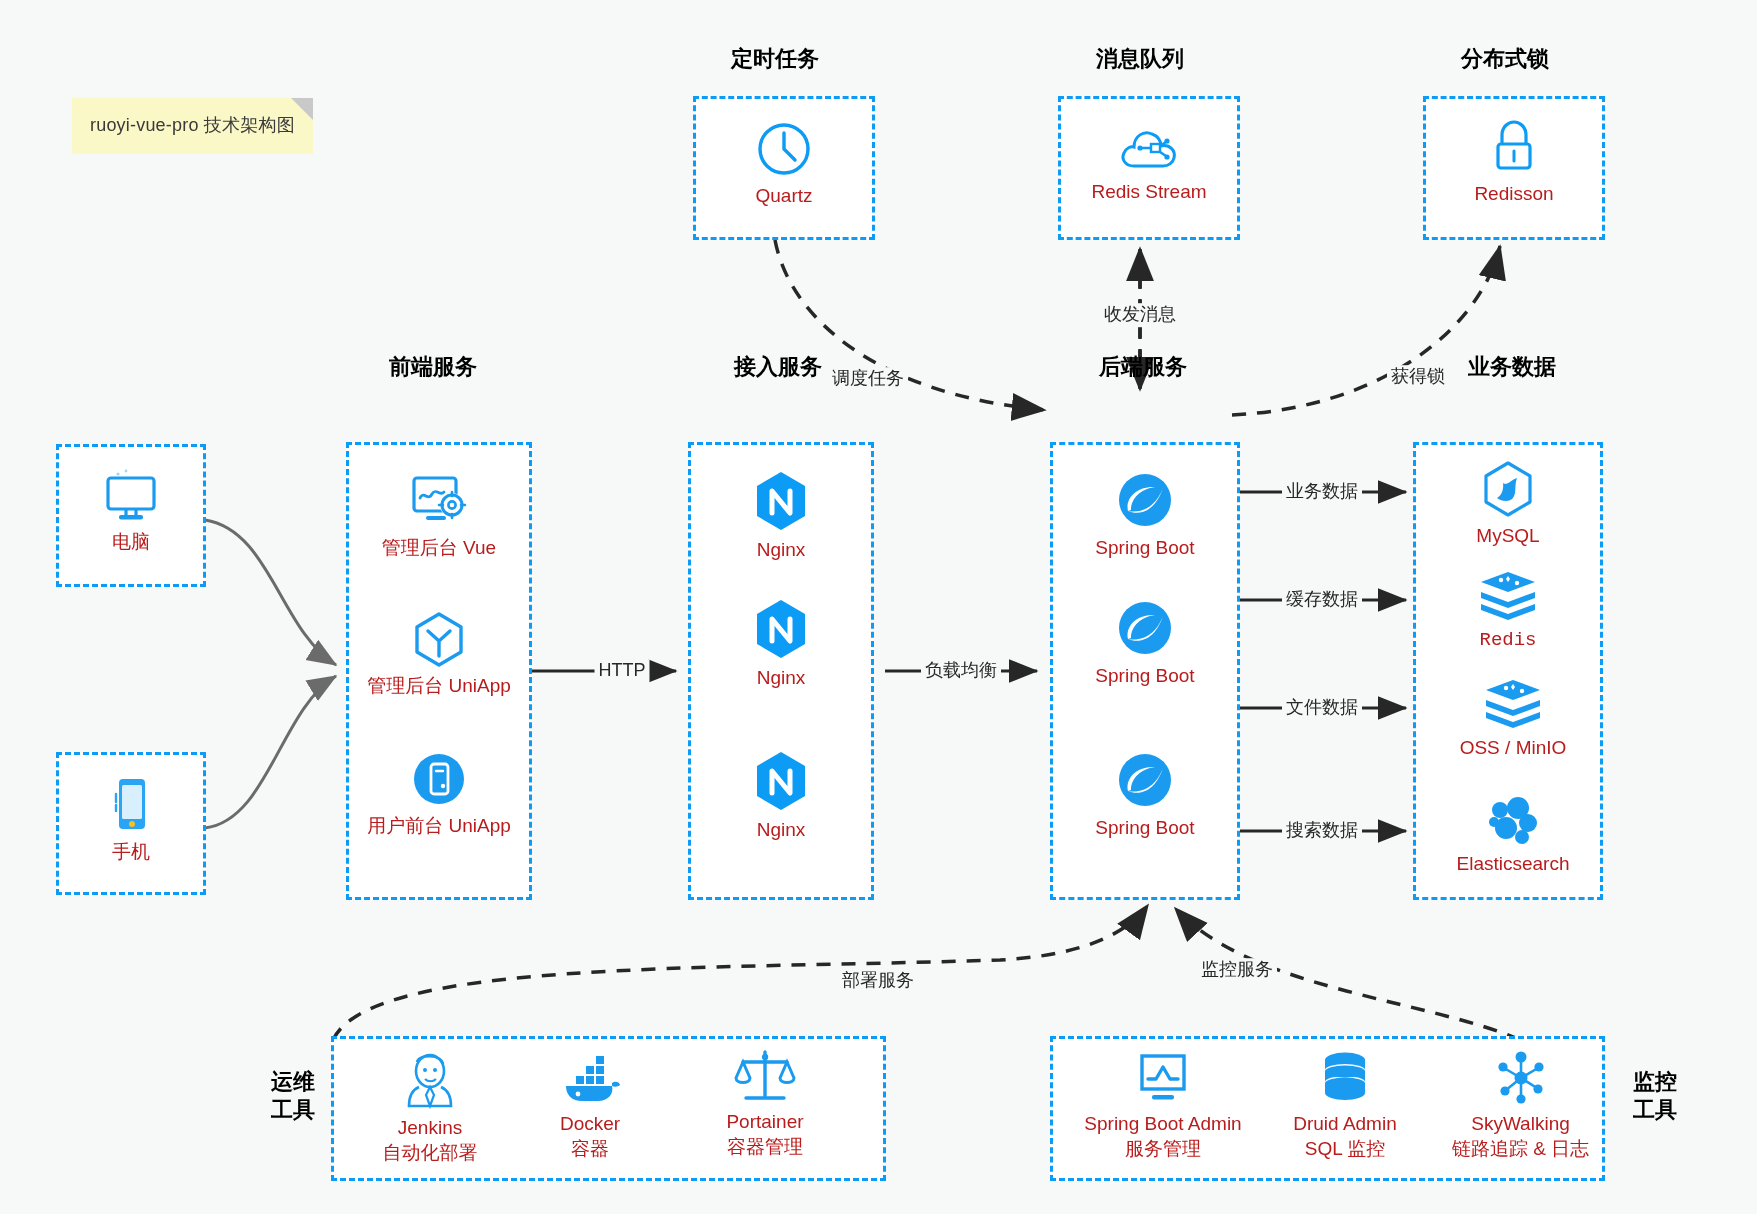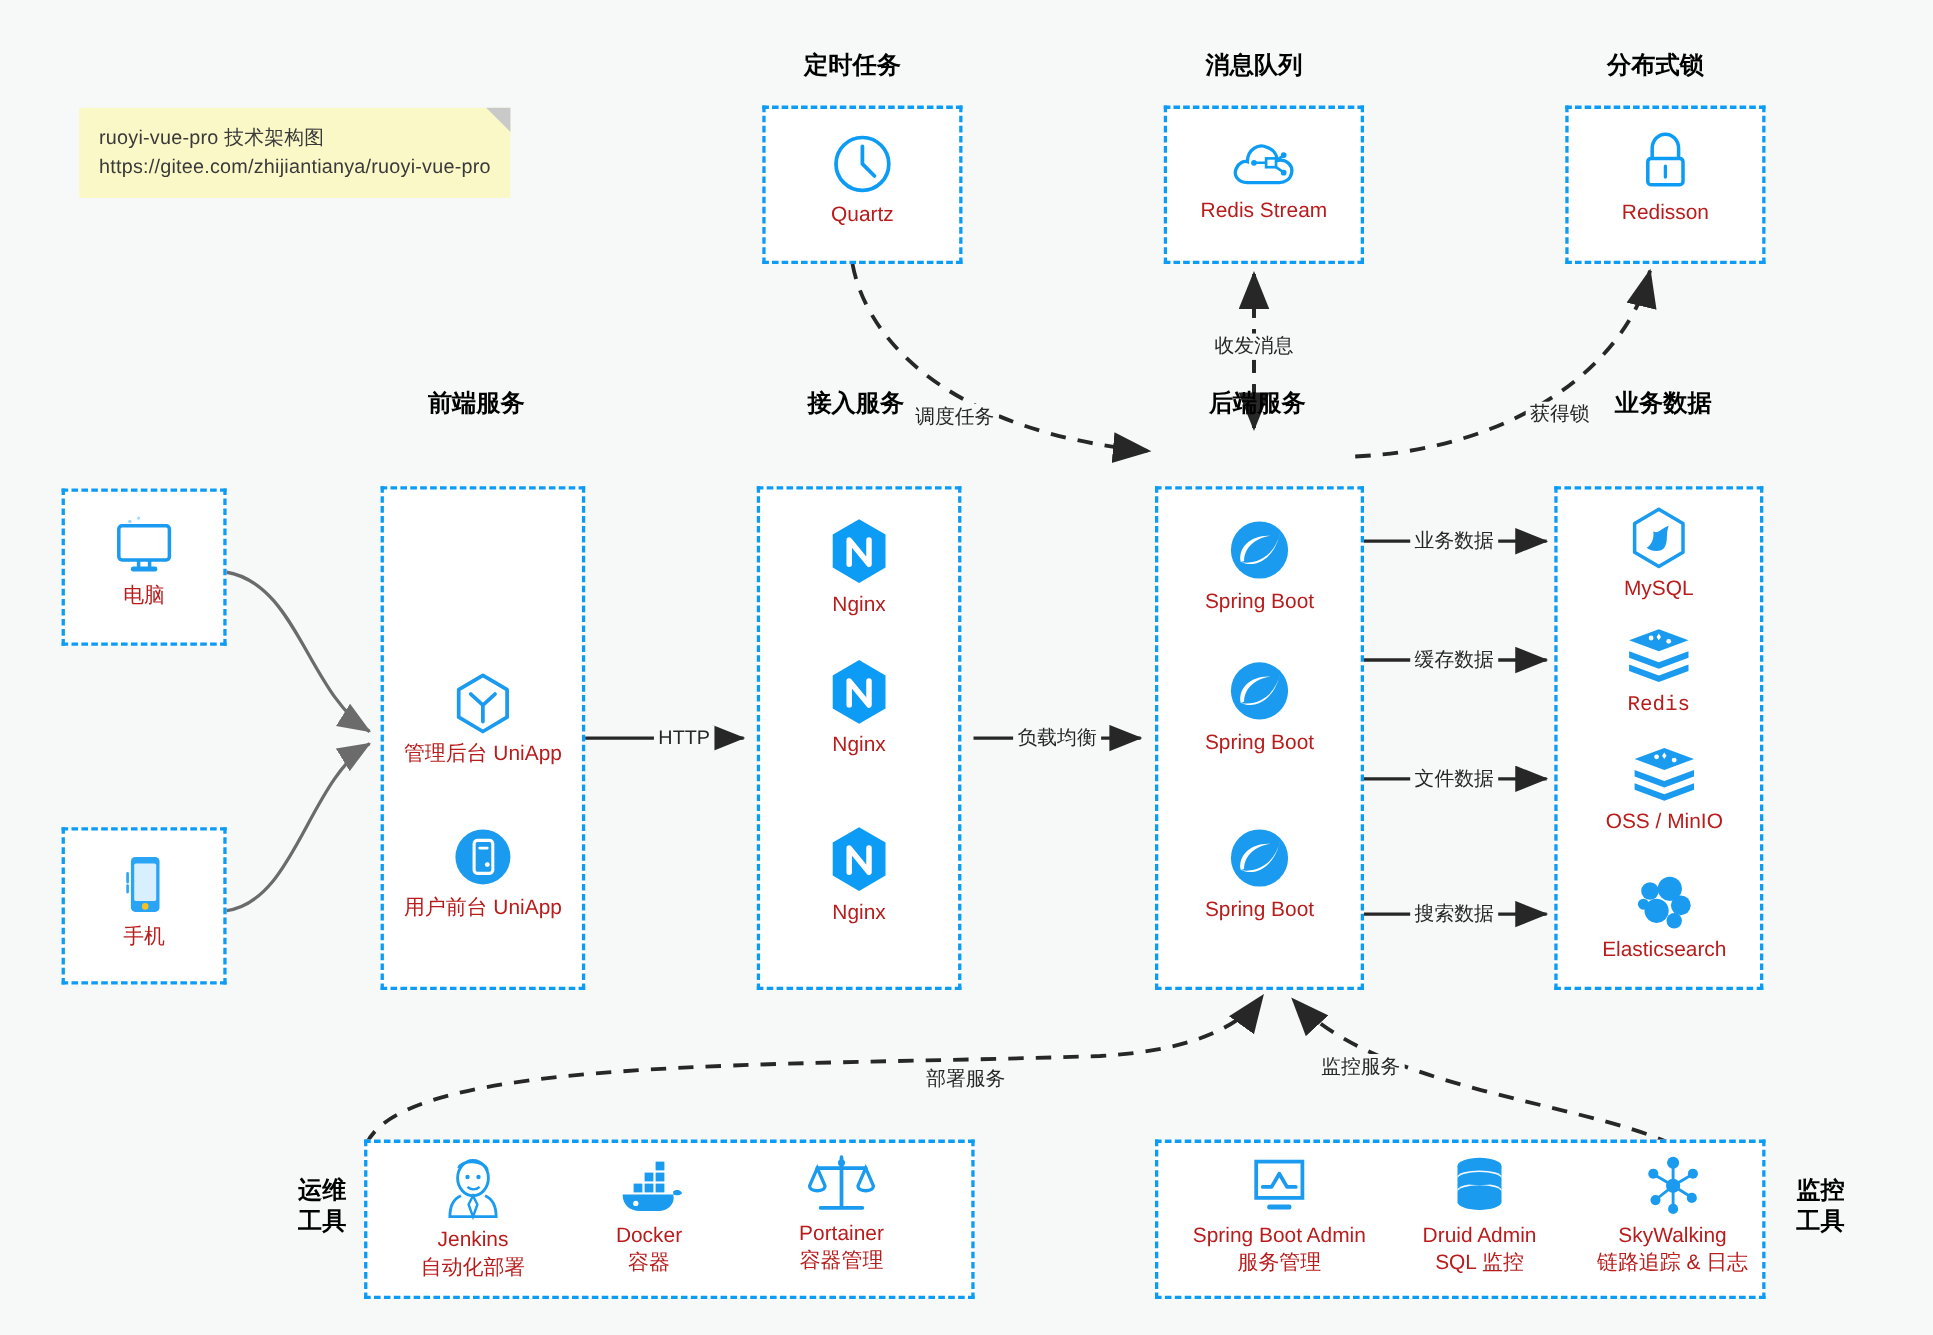--- a/index.html
+++ b/index.html
@@ -117,21 +117,20 @@
     <path d="M1240,831 L1406,831" fill="none" stroke="#272727" stroke-width="3" marker-end="url(#arrow)"></path>
 
     <path d="M333,1040 C370,960 700,970 1000,960 C1090,955 1130,930 1148,905" fill="none" stroke="#272727" stroke-width="3.5" stroke-dasharray="14,11" marker-end="url(#arrow)"></path>
 
     <path d="M1520,1040 C1430,1000 1250,990 1175,908" fill="none" stroke="#272727" stroke-width="3.5" stroke-dasharray="14,11" marker-end="url(#arrow)"></path>
   </svg>
 
   <div class="note" style="left:62px;top:98px;margin-left:10px;">
     <span class="corner"></span>
     <div class="note-line">ruoyi-vue-pro 技术架构图</div>
-    <div class="note-line">https://gitee.com/zhijiantianya/ruoyi-vue-pro</div>
   </div>
 
   <div class="group-title" style="left:690px;top:44px;width:170px;">定时任务</div>
   <div class="group" style="left:693px;top:96px;width:182px;height:144px;"></div>
   <div class="node" style="left:724px;top:120px;width:120px;">
     <svg class="icon" width="58" height="58" viewBox="0 0 58 58">
       <circle cx="29" cy="29" r="24" fill="none" stroke="#0c9bf5" stroke-width="3.4"></circle>
       <path d="M29 13 L29 29 L40 40" fill="none" stroke="#0c9bf5" stroke-width="3.4" stroke-linecap="round" stroke-linejoin="round"></path>
     </svg>
     <div class="label">Quartz</div>
@@ -181,20 +180,32 @@
       <rect x="14" y="9" width="20" height="34" rx="1.5" fill="#d8effd"></rect>
       <circle cx="24" cy="48" r="3" fill="#f5c21e"></circle>
       <path d="M8 18 L8 26 M8 29 L8 35" stroke="#2aa4f4" stroke-width="2.4" stroke-linecap="round"></path>
     </svg>
     <div class="label">手机</div>
   </div>
 
   <div class="group-title" style="left:348px;top:352px;width:170px;">前端服务</div>
   <div class="group" style="left:346px;top:442px;width:186px;height:458px;"></div>
 
+  <div class="node" style="left:369px;top:472px;width:140px;">
+    <svg class="icon" width="66" height="58" viewBox="0 0 66 58">
+      <rect x="8" y="6" width="42" height="33" rx="3" fill="none" stroke="#1a9bf0" stroke-width="3.2"></rect>
+      <path d="M14 26 C18 18 22 30 26 22 C30 15 34 25 38 20" fill="none" stroke="#1a9bf0" stroke-width="2.8" stroke-linecap="round"></path>
+      <rect x="20" y="44" width="20" height="4" rx="2" fill="#1a9bf0"></rect>
+      <circle cx="46" cy="33" r="12" fill="#ffffff"></circle>
+      <circle cx="46" cy="33" r="10" fill="none" stroke="#1a9bf0" stroke-width="3"></circle>
+      <circle cx="46" cy="33" r="3.6" fill="none" stroke="#1a9bf0" stroke-width="2.6"></circle>
+      <path d="M46 20 L46 24 M46 42 L46 46 M33 33 L37 33 M55 33 L59 33" stroke="#1a9bf0" stroke-width="2.6" stroke-linecap="round"></path>
+    </svg>
+    <div class="label">管理后台 Vue</div>
+  </div>
 
   <div class="node" style="left:369px;top:610px;width:140px;">
     <svg class="icon" width="60" height="58" viewBox="0 0 60 58">
       <path d="M30 4 L52 17 L52 42 L30 55 L8 42 L8 17 Z" fill="none" stroke="#1a9bf0" stroke-width="3.4" stroke-linejoin="round"></path>
       <path d="M19 21 L30 31 L41 21 M30 31 L30 46" fill="none" stroke="#1a9bf0" stroke-width="3.4" stroke-linecap="round" stroke-linejoin="round"></path>
     </svg>
     <div class="label">管理后台 UniApp</div>
   </div>
 
   <div class="node" style="left:369px;top:750px;width:140px;">

